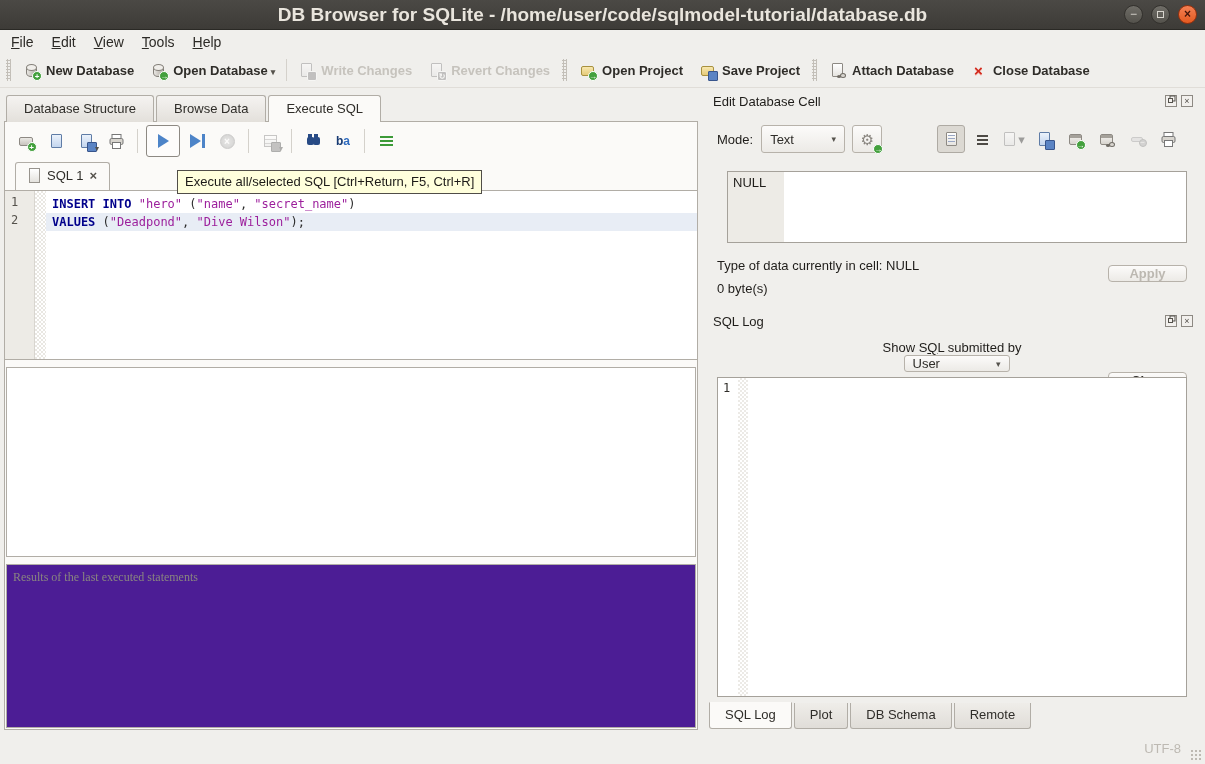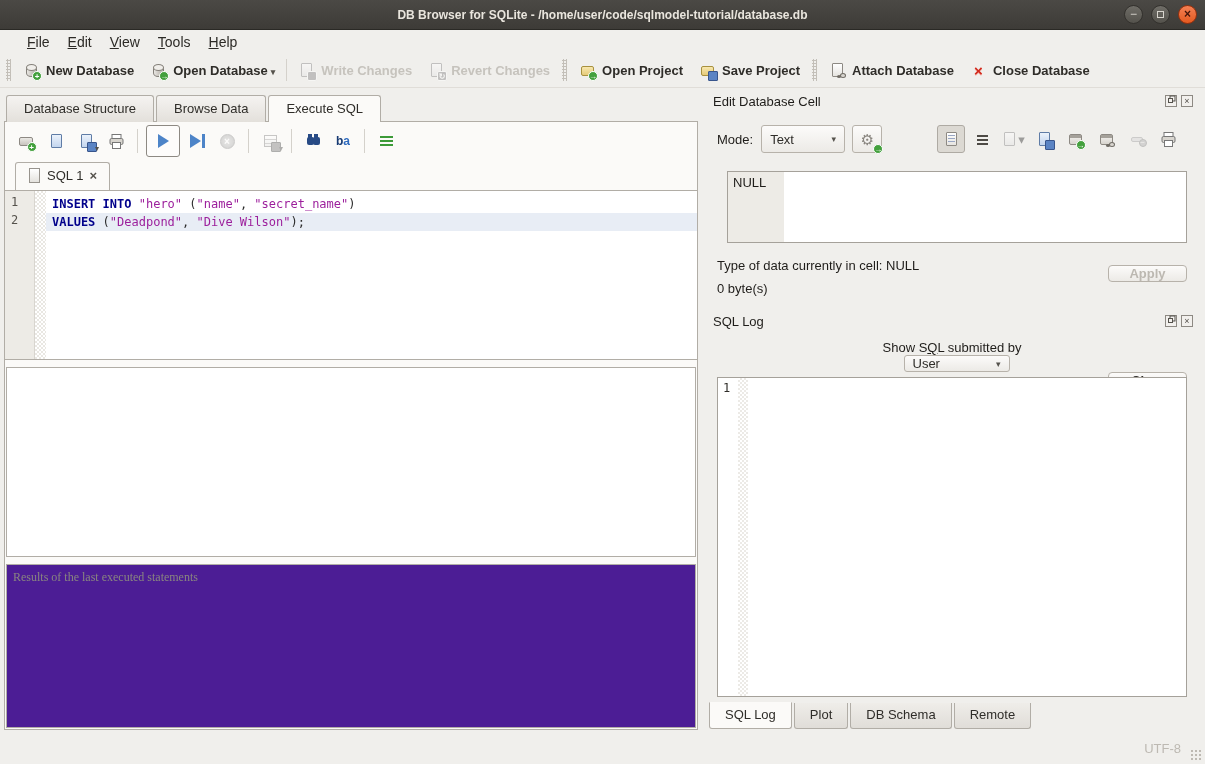--- a/index.html
+++ b/index.html
@@ -4,30 +4,30 @@
 <style>
   * { margin:0; padding:0; box-sizing:border-box; }
   html,body { width:1205px; height:764px; overflow:hidden; }
   body { font-family:"Liberation Sans",sans-serif; background:#f0efec; color:#3a3833; font-size:13px; }
   .app { position:relative; width:1205px; height:764px; background:#f0efec; }
 
   
   .titlebar { position:absolute; top:0; left:0; right:0; height:30px;
     background:linear-gradient(#4b4945,#3d3b37); border-bottom:1px solid #2a2925;
     display:flex; align-items:center; justify-content:center; }
-  .titlebar .title { color:#e9e5dd; font-weight:bold; font-size:12px; }
+  .titlebar .title { color:#e9e5dd; font-weight:bold; font-size:19px; }
   .win-controls { position:absolute; right:8px; top:5px; display:flex; }
   .winbtn { width:19px; height:19px; border-radius:50%; margin-left:8px; text-align:center;
     line-height:17px; font-size:12px; }
   .winbtn.gray { background:linear-gradient(#6f6d67,#54524c); border:1px solid #33312d; color:#d8d5ce; }
   .winbtn.close { background:linear-gradient(#f48054,#e45a20); border:1px solid #99300c; color:#44150a; font-weight:bold; }
   .maxglyph { display:inline-block; width:7px; height:7px; border:1px solid #d8d5ce; margin-top:5px; }
 
   
-  .menubar { position:absolute; top:31px; left:0; right:0; height:22px; display:flex; align-items:center; padding-left:18px; background:#f0efec; }
+  .menubar { position:absolute; top:31px; left:0; right:0; height:22px; display:flex; align-items:center; padding-left:2px; background:#f0efec; }
   .menu-item { display:inline-block; padding:1px 9px; font-size:14px; color:#2c2a26; }
   .menu-item::first-letter { text-decoration:underline; }
 
   
   .toolbar { position:absolute; top:53px; left:0; right:0; height:35px; display:flex; align-items:center;
     background:#f0efec; border-bottom:1px solid #e0ddd8; padding-left:2px; }
   .grip { width:5px; height:22px; margin:0 4px;
     background-image:radial-gradient(#c3bfb8 1px, transparent 1.2px); background-size:3px 3px; }
   .tbtn { display:flex; align-items:center; gap:6px; padding:4px 8px; font-size:13px; font-weight:bold; color:#2f2d29; }
   .tbtn.disabled { color:#c6c3bd; }
@@ -373,20 +373,21 @@
 
         <div class="grid-pane"></div>
 
         <div class="h-splitter">
             <span class="dots"></span>
           </div>
 
         <div class="results-pane">Results of the last executed statements</div>
       </div>
 
+      <div class="tooltip">Execute all/selected SQL [Ctrl+Return, F5, Ctrl+R]</div>
     </div>
 
     <div class="right-dock">
 
       <div class="dock-title" style="top:4px;">
         <span>Edit Database Cell</span>
         <span class="spacer"></span>
         <span class="dockbtn">
             <span class="float-glyph"></span>
           </span>

